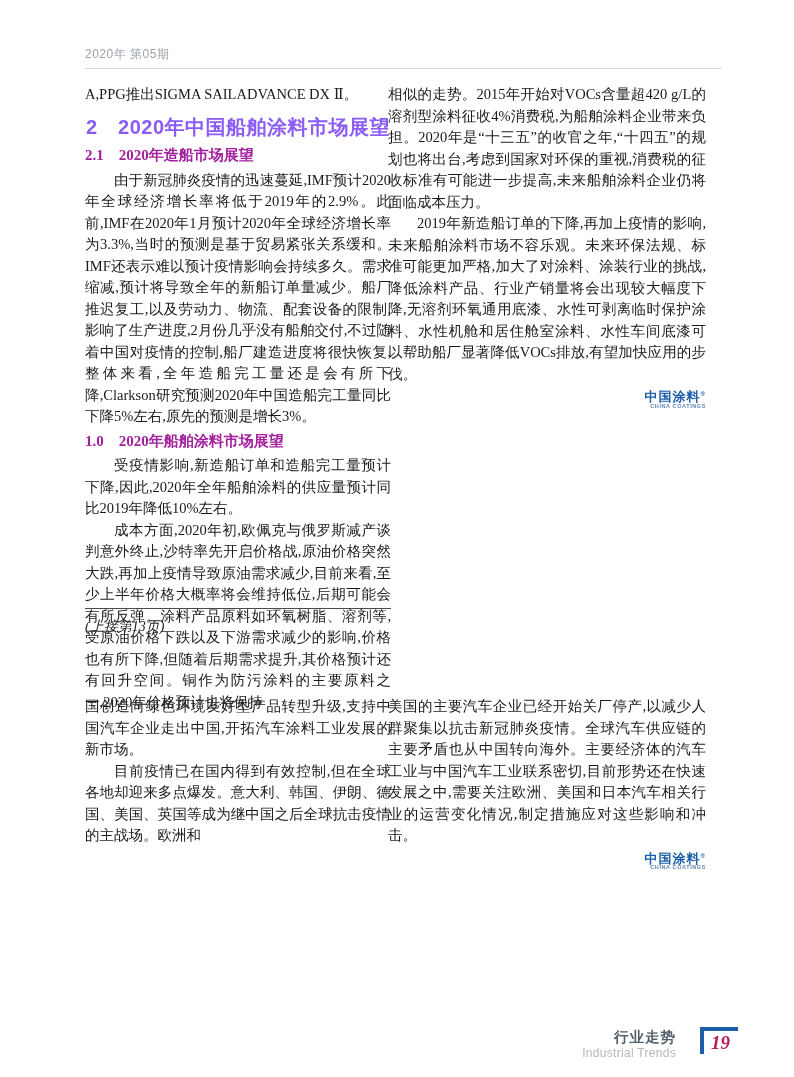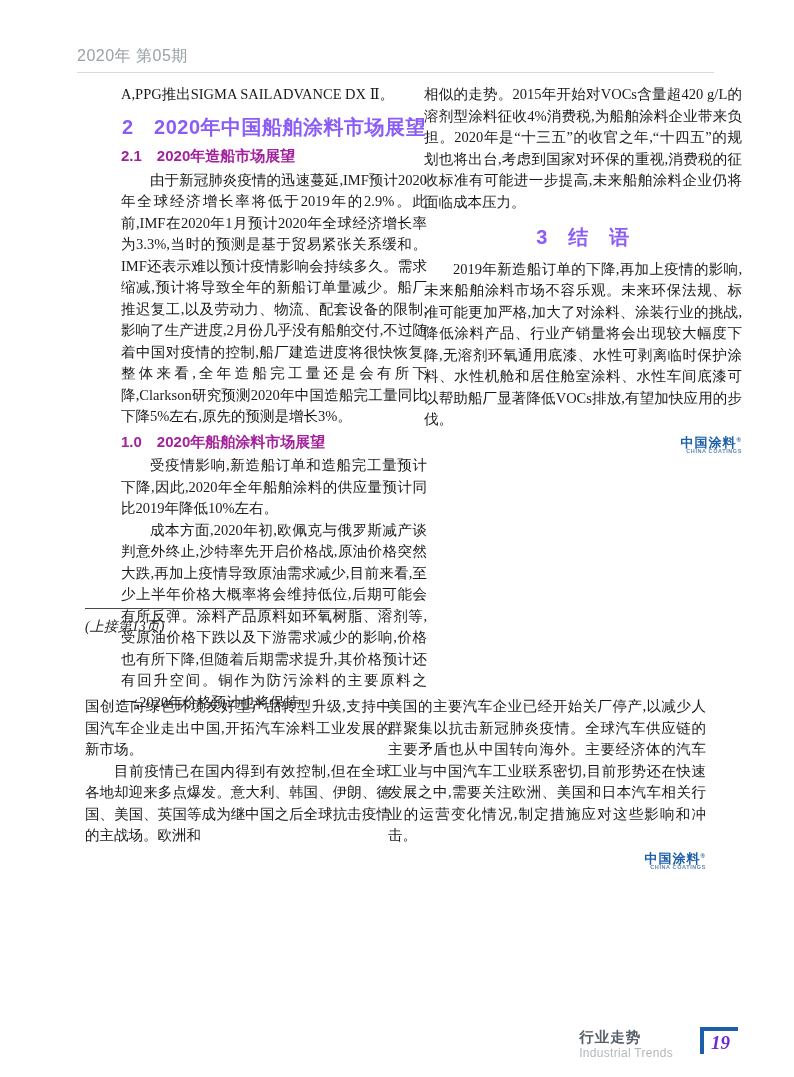--- a/index.html
+++ b/index.html
@@ -10,56 +10,56 @@
     height: 1077px;
     margin: 0 auto;
     background: #ffffff;
     font-family: "Liberation Serif", "DejaVu Serif", serif;
     color: #1a1a1a;
     overflow: hidden;
   }
   
   .page-header {
     position: absolute;
-    left: 77px; top: 46px;
+    left: 85px; top: 46px;
     width: 637px;
     display: flex;
     justify-content: space-between;
     align-items: flex-end;
     padding-bottom: 5px;
     border-bottom: 1px solid #d8dbdd;
     font-family: "Liberation Sans", sans-serif;
-    font-size: 16px;
+    font-size: 12px;
     color: #9aa1a7;
     letter-spacing: 0.5px;
   }
   
   .col {
     position: absolute;
     font-size: 14.5px;
     line-height: 21.5px;
     text-align: justify;
   }
   .col-left  { left: 85px;  width: 306px; }
   .col-right { left: 388px; width: 318px; }
-  .top    { top: 84px; margin-left: 36px; }
+  .top    { top: 84px; }
   .bottom { top: 696px; }
   p { margin: 0; }
   .indent { text-indent: 2em; }
   h2.sec {
     font-family: "Liberation Sans", sans-serif;
     font-size: 20px;
     font-weight: bold;
     color: #8b5cf6;
     margin: 11px 0 7px 0;
     letter-spacing: 0.5px;
     text-align: center;
   }
   h3.subsec {
-    font-family: Liberation Sans, sans-serif;
+    font-family: Liberation Serif, serif;
     font-size: 15px;
     font-weight: bold;
     color: #a3219c;
     margin: 3px 0 3px 0;
     text-align: left;
   }
   h2.conclusion { margin: 14px 0 10px 0; }
   
   .continuation {
     position: absolute;
@@ -100,21 +100,21 @@
   .end-mark { float: right; }
   
   .page-footer {
     position: absolute;
     top: 1027px;
     right: 56px;
     display: flex;
     align-items: flex-start;
     font-family: "Liberation Sans", sans-serif;
   }
-  .footer-labels { margin-right: 6px; padding-top: 3px; }
+  .footer-labels { text-align: right; margin-right: 24px; padding-top: 3px; }
   .footer-cn {
     font-size: 14.5px;
     font-weight: bold;
     color: #55606b;
     letter-spacing: 1px;
     line-height: 1.1;
   }
   .footer-en {
     font-size: 12px;
     color: #b3b8bc;
@@ -123,23 +123,22 @@
   .page-num-box {
     border-top: 4px solid #1c5fa8;
     border-left: 4px solid #1c5fa8;
     min-width: 38px;
     height: 27px;
     padding: 1px 8px 0 7px;
     font-family: "Liberation Serif", serif;
     font-style: italic;
     font-weight: bold;
     font-size: 19px;
-    color: #6d28d9;
+    color: #be185d;
     text-align: center;
-    margin-left: 21px;
   }
 </style>
 </head>
 <body>
 
 <div class="page">
 
   <header class="page-header">
     <span>2020年  第05期</span>
   </header>
@@ -149,21 +148,20 @@
     <h2 class="sec">2　2020年中国船舶涂料市场展望</h2>
     <h3 class="subsec">2.1　2020年造船市场展望</h3>
     <p class="indent">由于新冠肺炎疫情的迅速蔓延,IMF预计2020年全球经济增长率将低于2019年的2.9%。此前,IMF在2020年1月预计2020年全球经济增长率为3.3%,当时的预测是基于贸易紧张关系缓和。IMF还表示难以预计疫情影响会持续多久。需求缩减,预计将导致全年的新船订单量减少。船厂推迟复工,以及劳动力、物流、配套设备的限制,影响了生产进度,2月份几乎没有船舶交付,不过随着中国对疫情的控制,船厂建造进度将很快恢复,整体来看,全年造船完工量还是会有所下降,Clarkson研究预测2020年中国造船完工量同比下降5%左右,原先的预测是增长3%。</p>
     <h3 class="subsec">1.0　2020年船舶涂料市场展望</h3>
     <p class="indent">受疫情影响,新造船订单和造船完工量预计下降,因此,2020年全年船舶涂料的供应量预计同比2019年降低10%左右。</p>
     <p class="indent">成本方面,2020年初,欧佩克与俄罗斯减产谈判意外终止,沙特率先开启价格战,原油价格突然大跌,再加上疫情导致原油需求减少,目前来看,至少上半年价格大概率将会维持低位,后期可能会有所反弹。涂料产品原料如环氧树脂、溶剂等,受原油价格下跌以及下游需求减少的影响,价格也有所下降,但随着后期需求提升,其价格预计还有回升空间。铜作为防污涂料的主要原料之一,2020年价格预计也将保持</p>
   </section>
 
   <section class="col col-right top">
     <p>相似的走势。2015年开始对VOCs含量超420 g/L的溶剂型涂料征收4%消费税,为船舶涂料企业带来负担。2020年是“十三五”的收官之年,“十四五”的规划也将出台,考虑到国家对环保的重视,消费税的征收标准有可能进一步提高,未来船舶涂料企业仍将面临成本压力。</p>
-    <h2 class="sec conclusion">3　结　语</h2>
     <p class="indent">2019年新造船订单的下降,再加上疫情的影响,未来船舶涂料市场不容乐观。未来环保法规、标准可能更加严格,加大了对涂料、涂装行业的挑战,降低涂料产品、行业产销量将会出现较大幅度下降,无溶剂环氧通用底漆、水性可剥离临时保护涂料、水性机舱和居住舱室涂料、水性车间底漆可以帮助船厂显著降低VOCs排放,有望加快应用的步伐。</p>
     <div class="logo">
       <div class="logo-cn"><span>中国涂料</span><sup>®</sup></div>
       <div class="logo-en">CHINA COATINGS</div>
     </div>
   </section>
 
   <div class="continuation">
     <hr class="cont-rule">
     <p class="cont-note">(上接第13页)</p>

